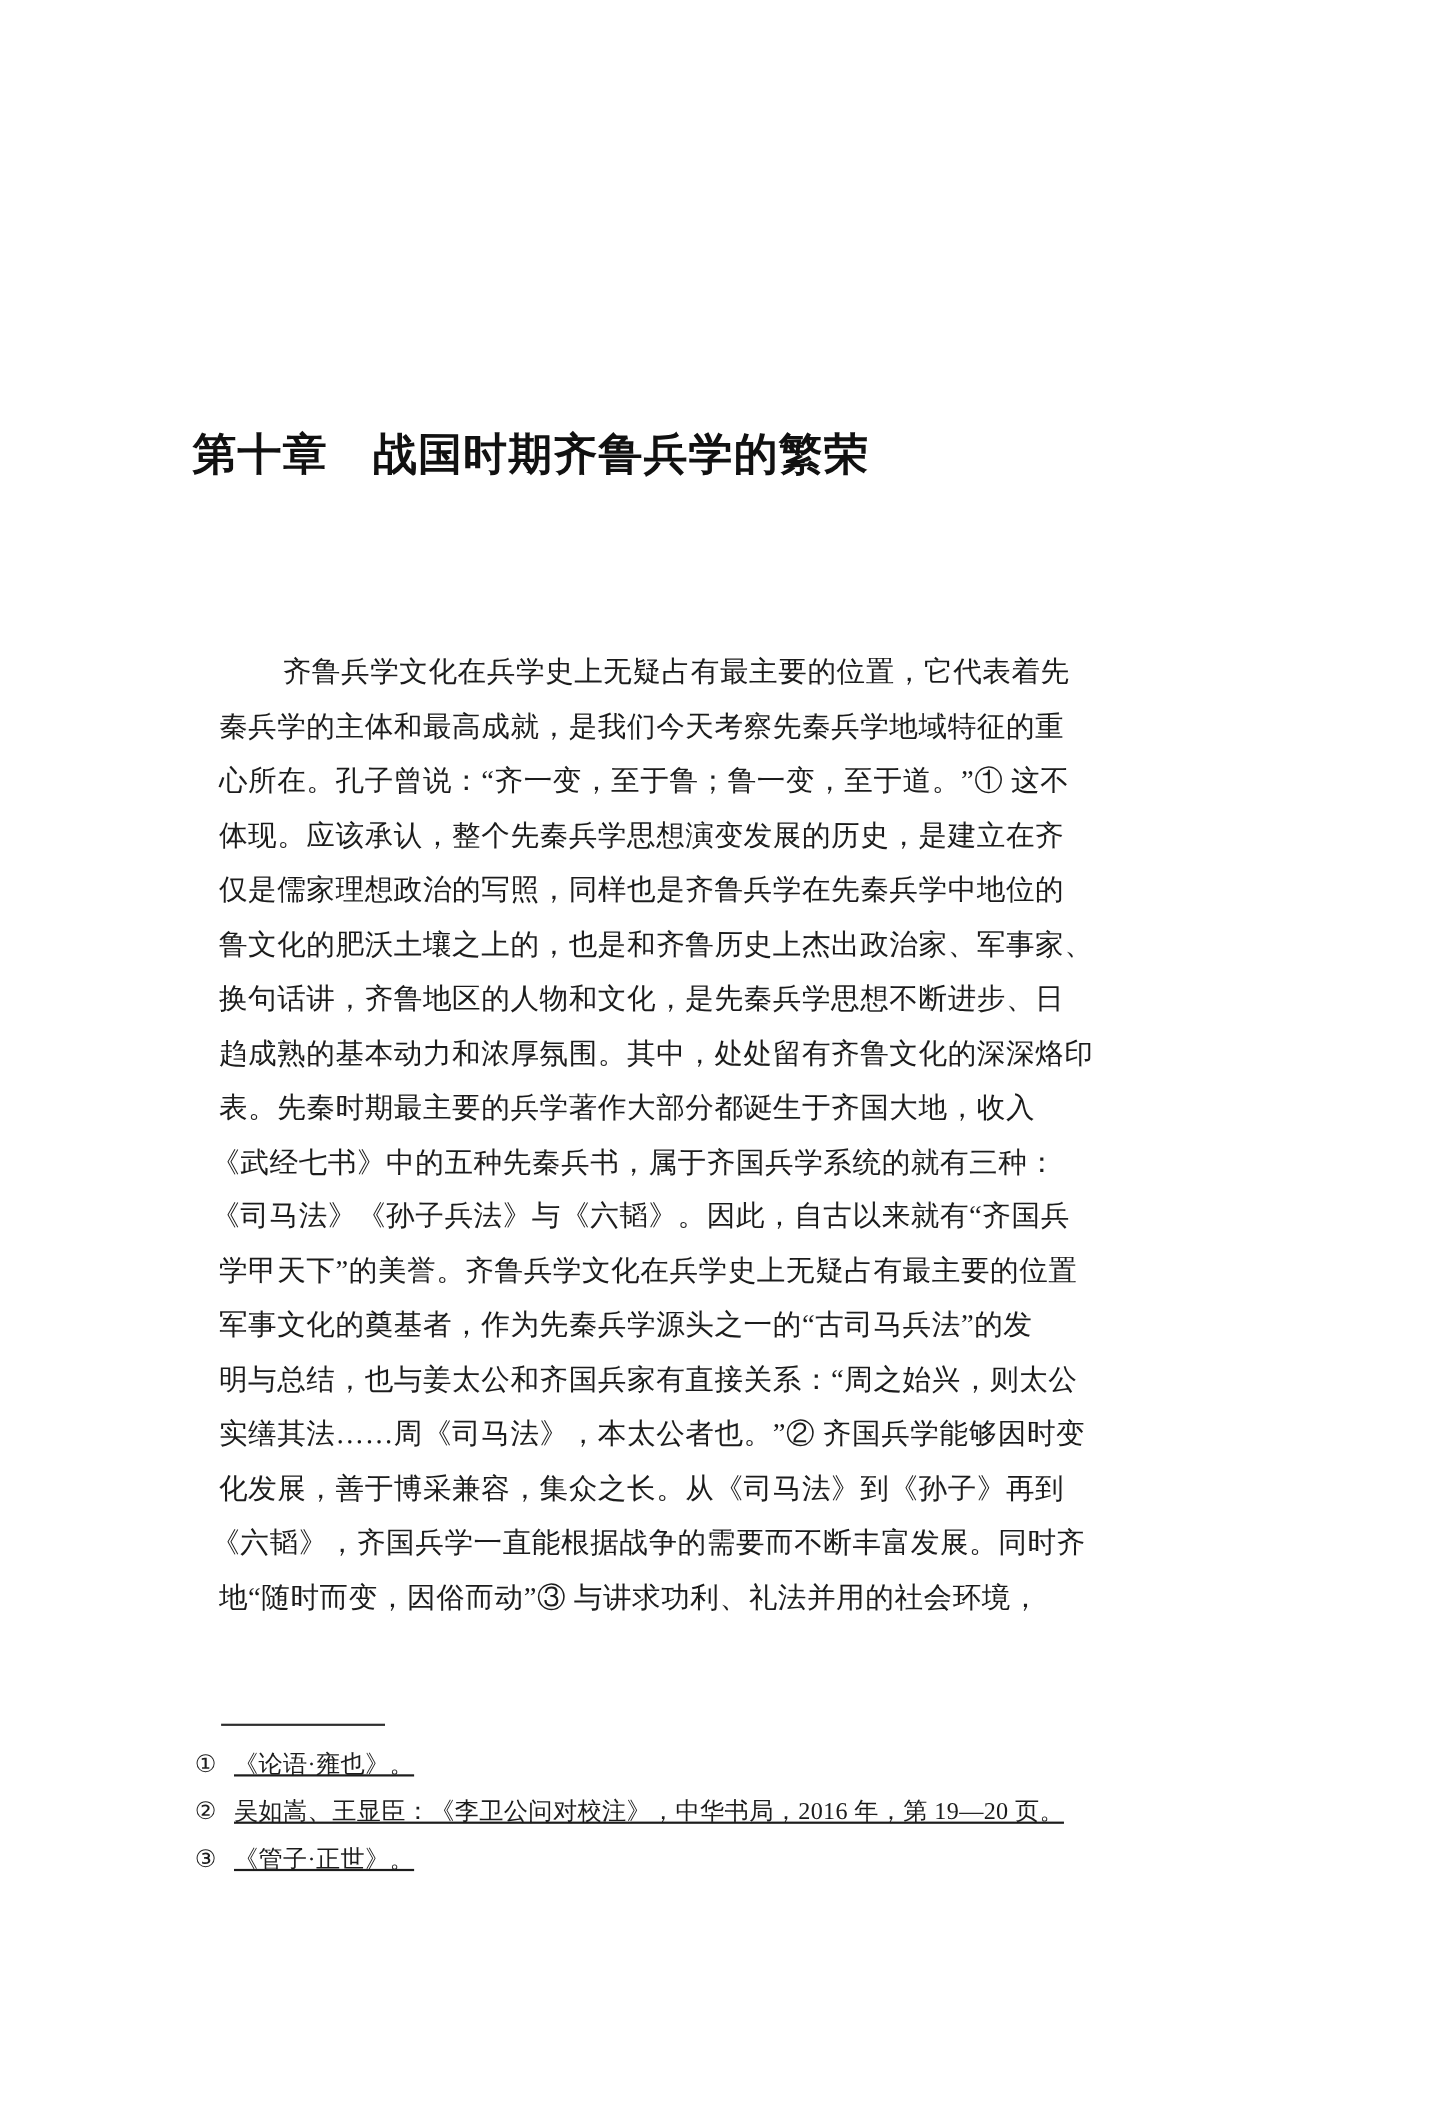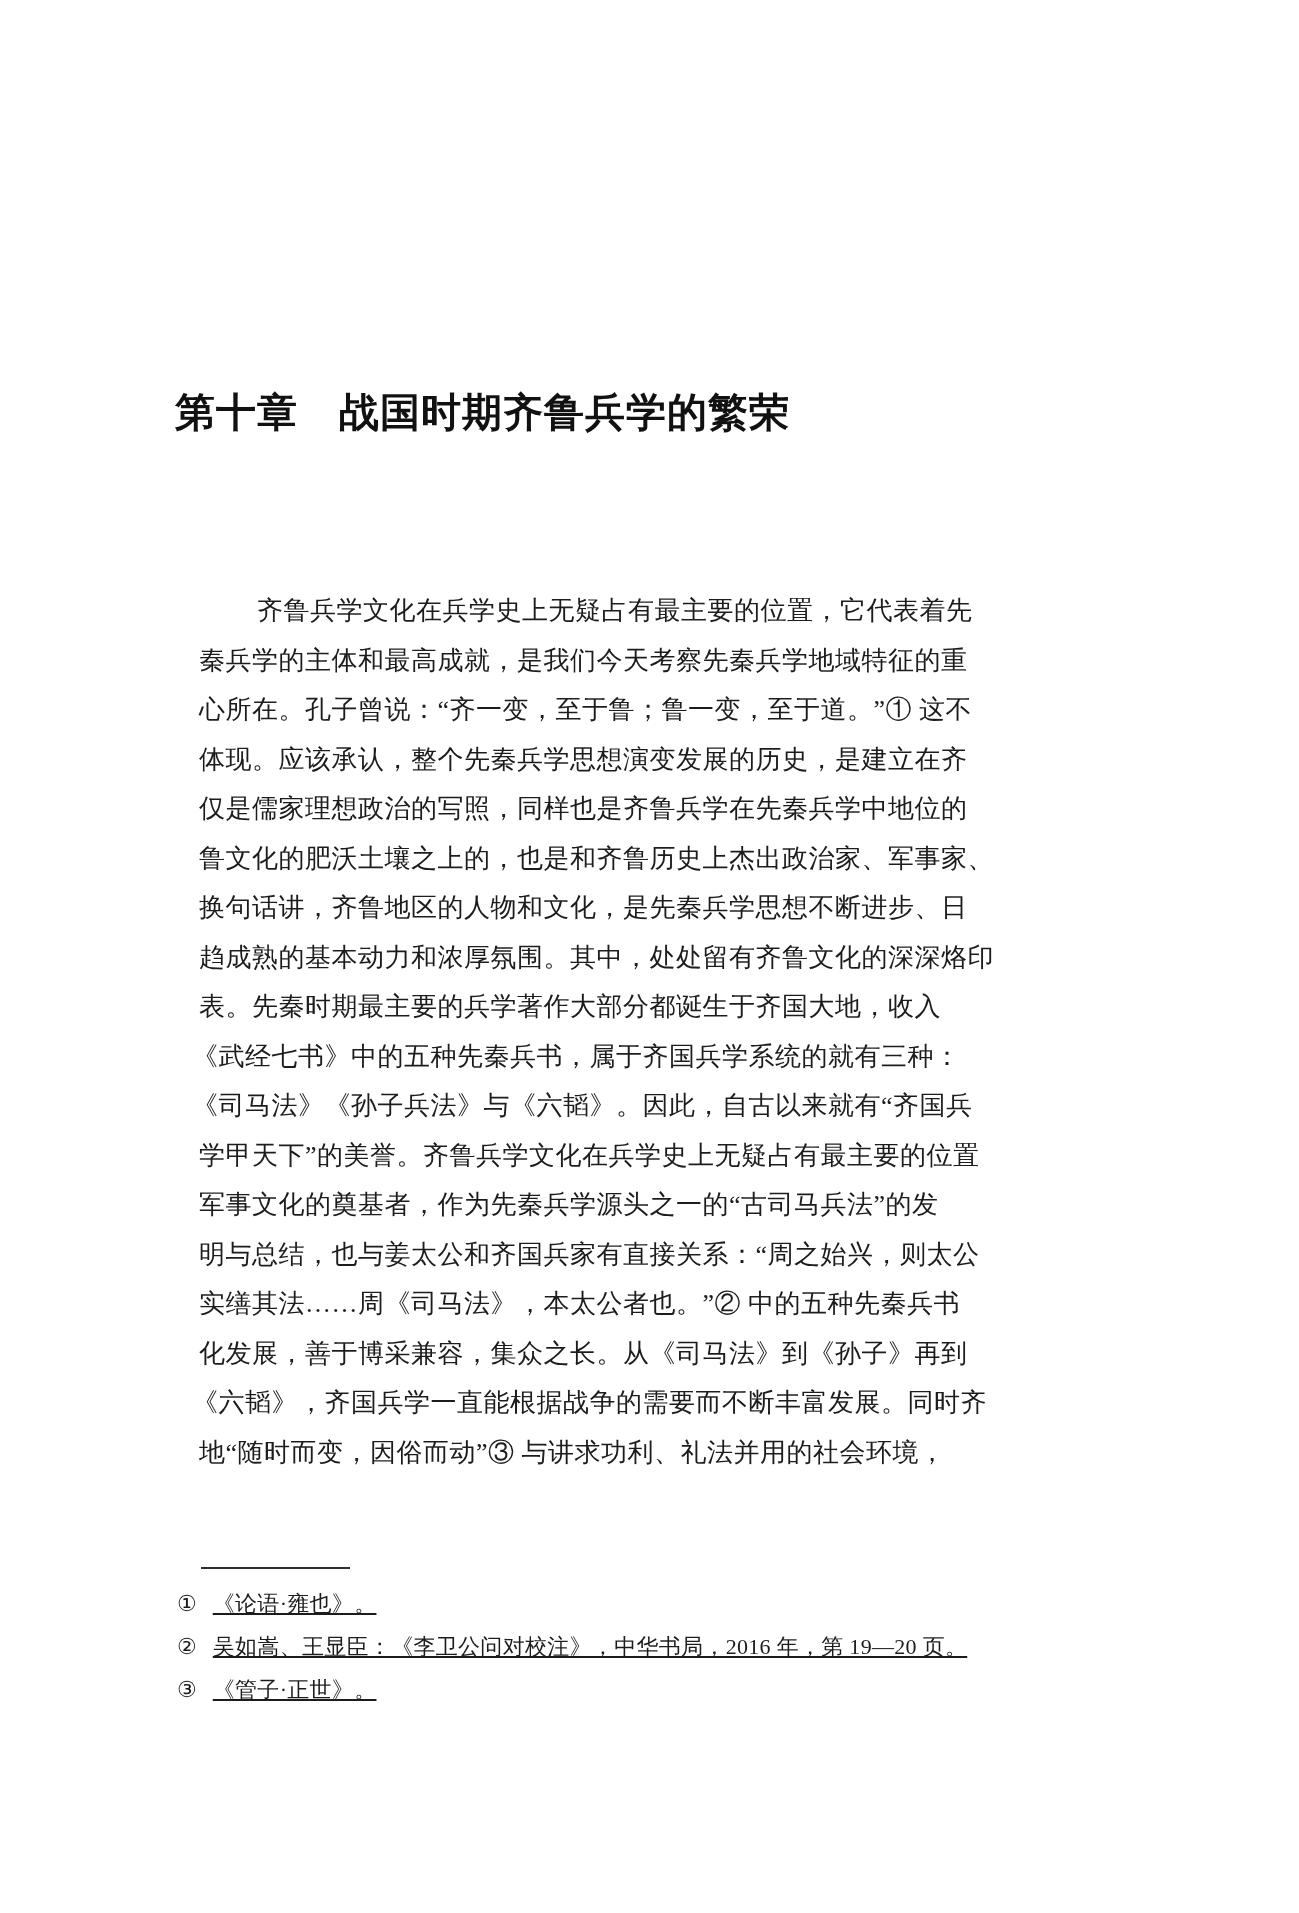--- a/index.html
+++ b/index.html
@@ -96,21 +96,21 @@
       <div class="body-line">仅是儒家理想政治的写照，同样也是齐鲁兵学在先秦兵学中地位的</div>
       <div class="body-line">鲁文化的肥沃土壤之上的，也是和齐鲁历史上杰出政治家、军事家、</div>
       <div class="body-line">换句话讲，齐鲁地区的人物和文化，是先秦兵学思想不断进步、日</div>
       <div class="body-line">趋成熟的基本动力和浓厚氛围。其中，处处留有齐鲁文化的深深烙印</div>
       <div class="body-line">表。先秦时期最主要的兵学著作大部分都诞生于齐国大地，收入</div>
       <div class="body-line hang">《武经七书》中的五种先秦兵书，属于齐国兵学系统的就有三种：</div>
       <div class="body-line hang">《司马法》《孙子兵法》与《六韬》。因此，自古以来就有“齐国兵</div>
       <div class="body-line">学甲天下”的美誉。齐鲁兵学文化在兵学史上无疑占有最主要的位置</div>
       <div class="body-line">军事文化的奠基者，作为先秦兵学源头之一的“古司马兵法”的发</div>
       <div class="body-line">明与总结，也与姜太公和齐国兵家有直接关系：“周之始兴，则太公</div>
-      <div class="body-line">实缮其法……周《司马法》，本太公者也。”② 中的五种先秦兵书</div>
+      <div class="body-line">实缮其法……周《司马法》，本太公者也。”② 齐国兵学能够因时变</div>
       <div class="body-line">化发展，善于博采兼容，集众之长。从《司马法》到《孙子》再到</div>
       <div class="body-line hang">《六韬》，齐国兵学一直能根据战争的需要而不断丰富发展。同时齐</div>
       <div class="body-line">地“随时而变，因俗而动”③ 与讲求功利、礼法并用的社会环境，</div>
     </div>
 
   <div class="footnote-rule"></div>
 
   <div class="footnotes" id="footnotes">
       <div class="footnote-row">
         <span class="footnote-marker">①</span>

